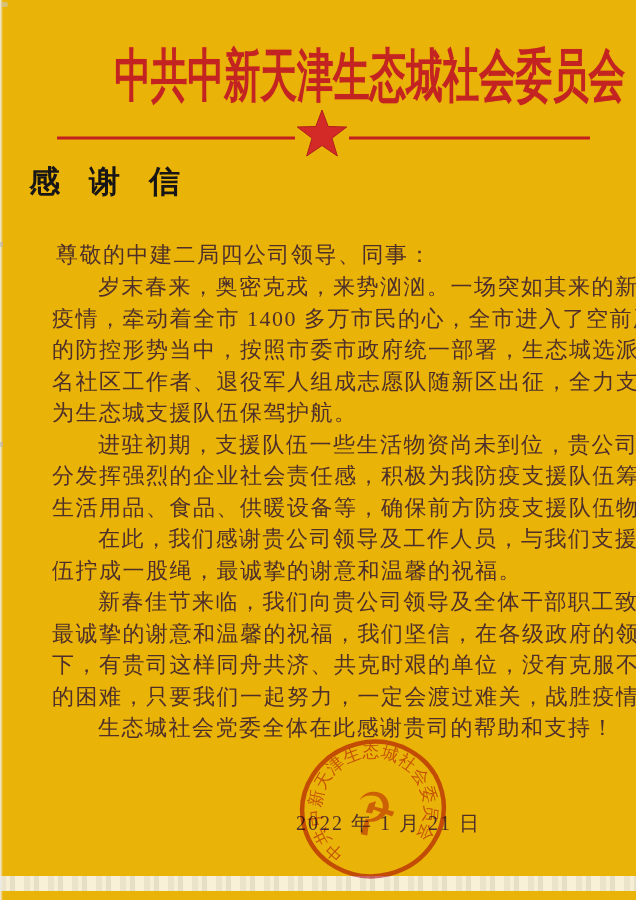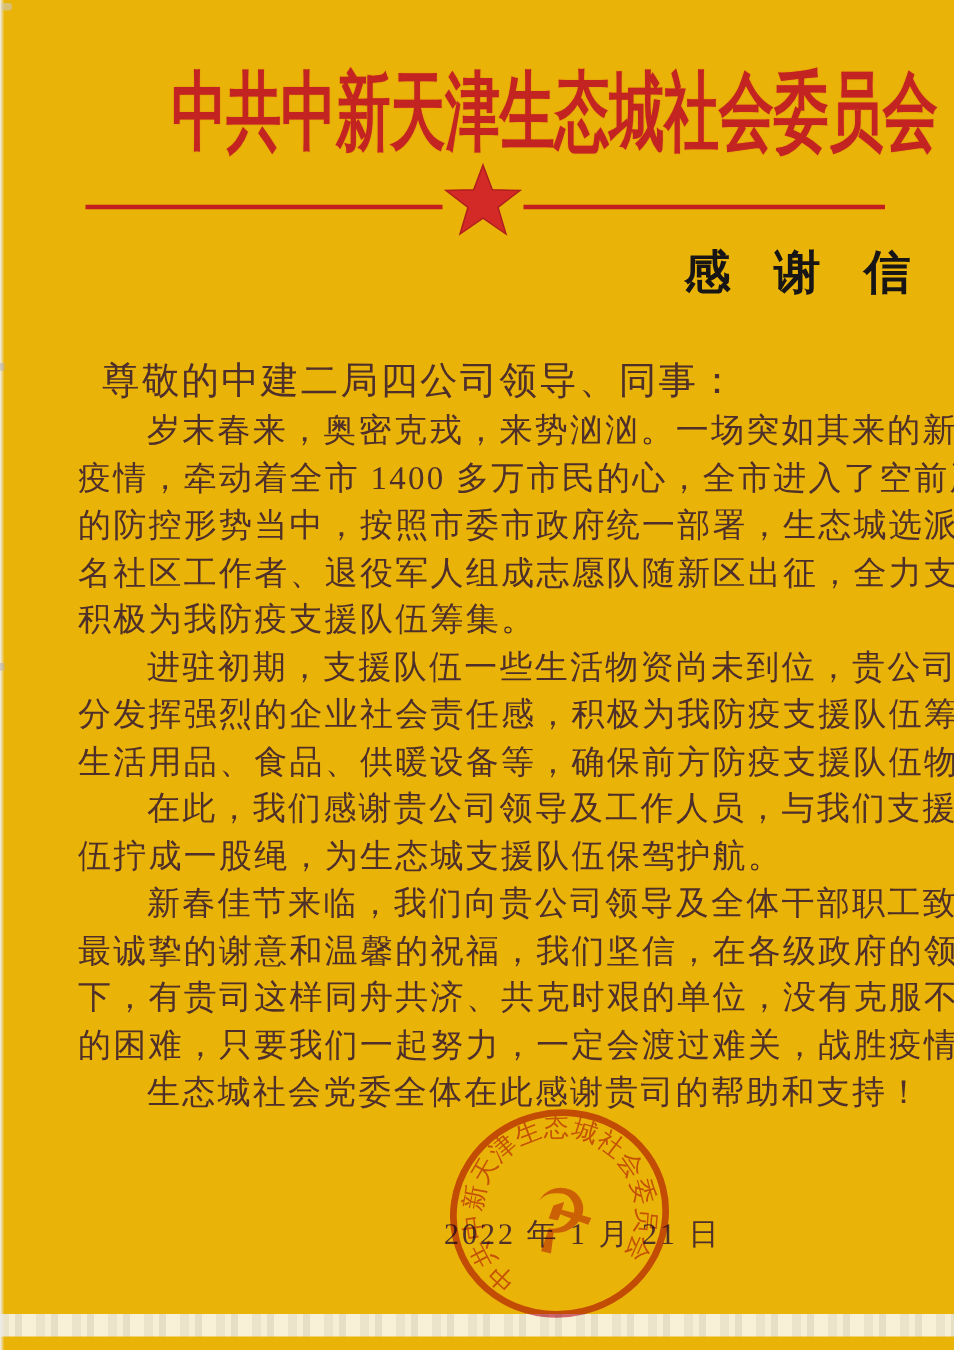--- a/index.html
+++ b/index.html
@@ -26,27 +26,27 @@
     line-height:72px;text-align:center;white-space:nowrap;
     font-size:57px;font-weight:bold;color:#c32421;
     transform:scaleX(0.64);transform-origin:50% 50%;
     letter-spacing:0px;
     text-shadow:0 0 1px rgba(195,36,33,.45);
   }
   .divider-svg{position:absolute;left:0;top:108px;width:636px;height:58px;}
   
   .letter-title{
     position:absolute;left:0;right:0;top:164px;height:36px;
-    text-align:right;font-size:31px;line-height:36px;font-weight:bold;
+    text-align:left;font-size:31px;line-height:36px;font-weight:bold;
     color:#171515;letter-spacing:29px;padding-left:29px;white-space:nowrap;
   }
   
   .salutation{
-    position:absolute;left:68px;top:239px;white-space:nowrap;
-    font-size:25px;line-height:31px;color:#4e2f2a;letter-spacing:1.5px;
+    position:absolute;left:56px;top:239px;white-space:nowrap;
+    font-size:22px;line-height:31px;color:#4e2f2a;letter-spacing:1.5px;
   }
   .body-lines{position:absolute;left:52px;top:271px;width:570px;}
   .line{
     height:31.5px;line-height:31.5px;white-space:nowrap;
     font-size:22px;color:#4e2f2a;letter-spacing:1.5px;
   }
   .line.indent{padding-left:46px;}
   .date-line{
     position:absolute;left:286px;top:811px;white-space:nowrap;
     font-size:20px;line-height:24px;color:#4e2f2a;letter-spacing:2px;z-index:2;margin-left:10px;
@@ -80,26 +80,26 @@
 
   <div class="letter-title">感谢信</div>
 
   <div class="salutation">尊敬的中建二局四公司领导、同事：</div>
 
   <div class="body-lines">
     <div class="line indent">岁末春来，奥密克戎，来势汹汹。一场突如其来的新冠</div>
     <div class="line">疫情，牵动着全市 1400 多万市民的心，全市进入了空前严峻</div>
     <div class="line">的防控形势当中，按照市委市政府统一部署，生态城选派 38</div>
     <div class="line">名社区工作者、退役军人组成志愿队随新区出征，全力支援</div>
-    <div class="line">积极为我防疫支援队伍筹集。</div>
+    <div class="line">为生态城支援队伍保驾护航。</div>
     <div class="line indent">进驻初期，支援队伍一些生活物资尚未到位，贵公司充</div>
     <div class="line">分发挥强烈的企业社会责任感，积极为我防疫支援队伍筹集</div>
     <div class="line">生活用品、食品、供暖设备等，确保前方防疫支援队伍物资</div>
     <div class="line indent">在此，我们感谢贵公司领导及工作人员，与我们支援队</div>
-    <div class="line">伍拧成一股绳，为生态城支援队伍保驾护航。</div>
+    <div class="line">伍拧成一股绳，最诚挚的谢意和温馨的祝福。</div>
     <div class="line indent">新春佳节来临，我们向贵公司领导及全体干部职工致以</div>
     <div class="line">最诚挚的谢意和温馨的祝福，我们坚信，在各级政府的领导</div>
     <div class="line">下，有贵司这样同舟共济、共克时艰的单位，没有克服不了</div>
     <div class="line">的困难，只要我们一起努力，一定会渡过难关，战胜疫情。</div>
     <div class="line indent">生态城社会党委全体在此感谢贵司的帮助和支持！</div>
   </div>
 
   <div class="date-line">2022 年 1 月 21 日</div>
 
   <svg class="seal-svg" viewBox="0 0 160 160" xmlns="http://www.w3.org/2000/svg">

